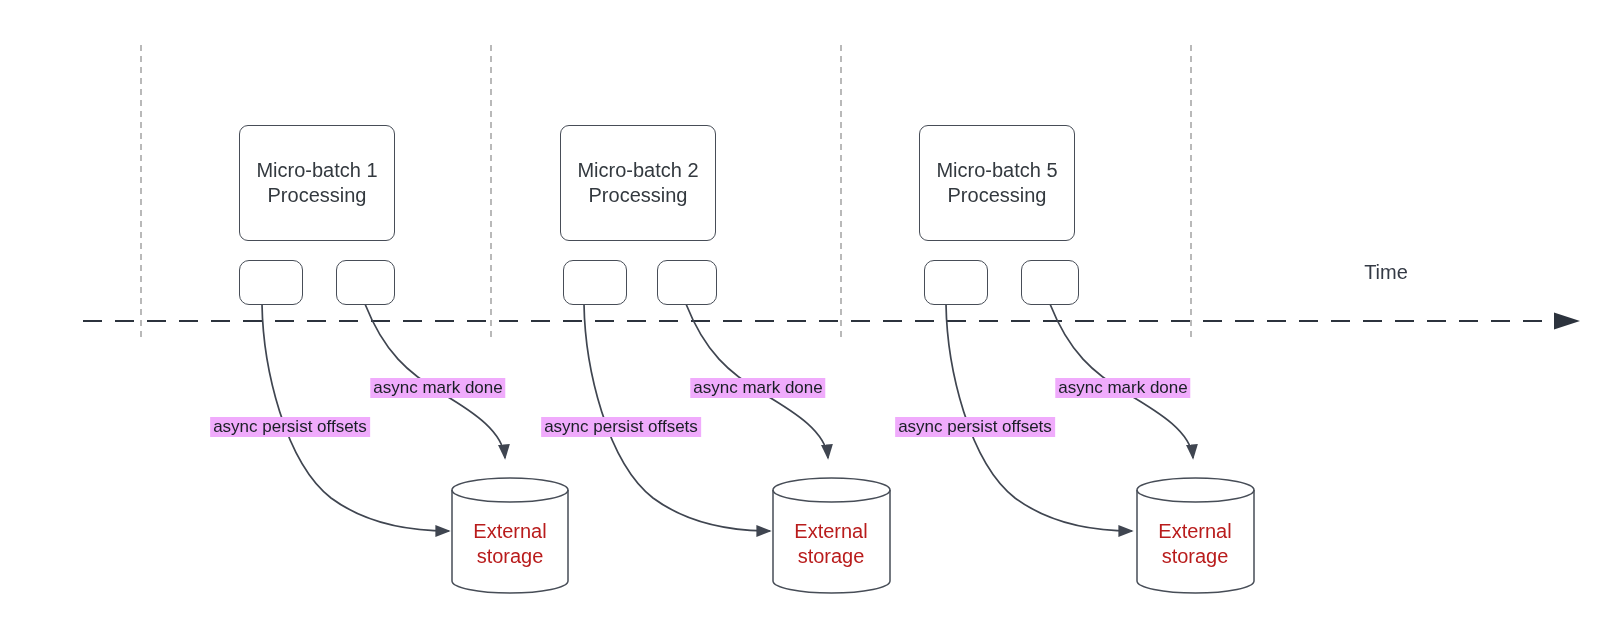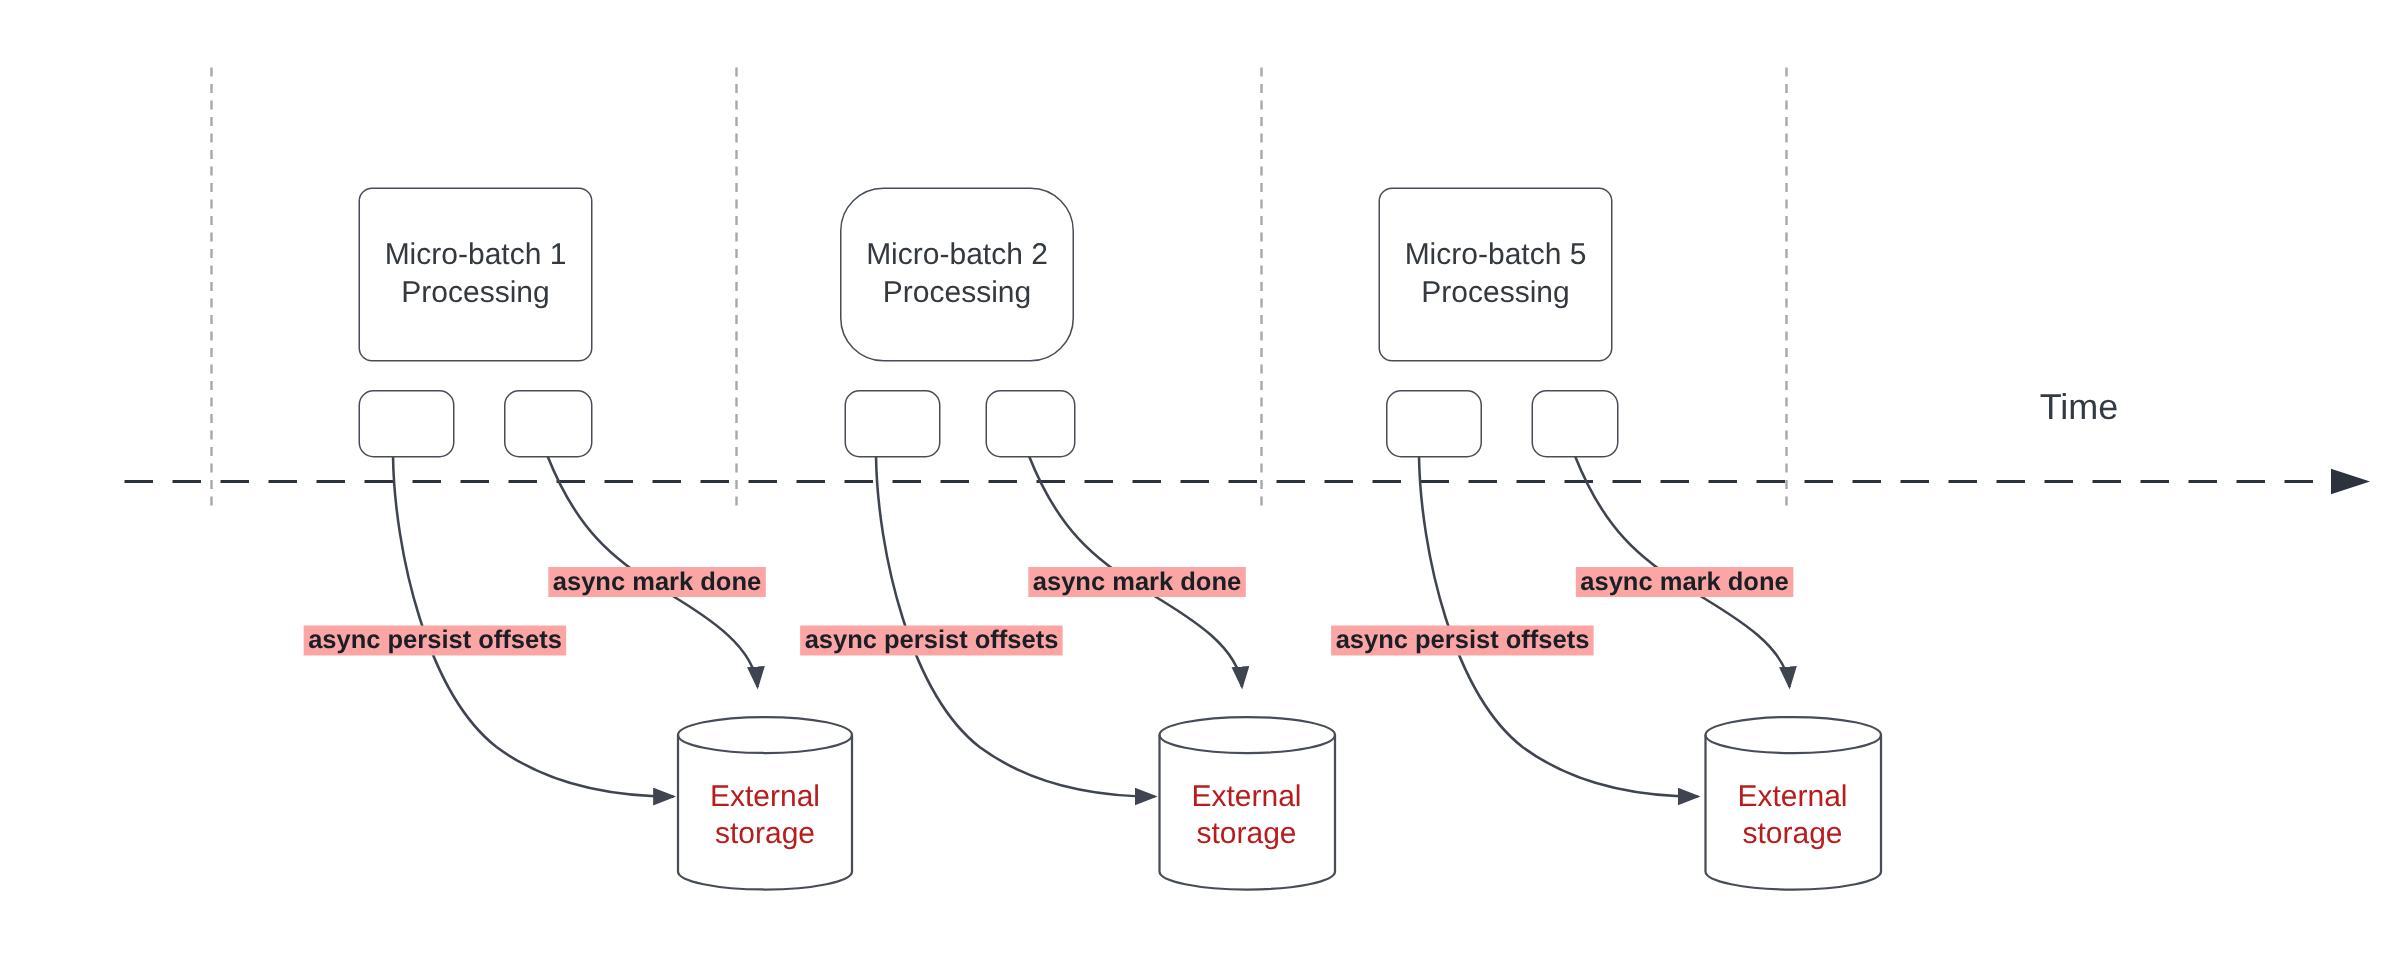--- a/index.html
+++ b/index.html
@@ -21,39 +21,39 @@
     align-items:center;justify-content:center;
     text-align:center;
     color:#33393f;
     font-size:20px;line-height:25px;
   }
   .main-box{width:156px;height:116px;top:125px;align-items:center;}
   .small-box{height:45px;top:260px;border-radius:10px;}
   .async-label{
     position:absolute;
     transform:translate(-50%,-50%);
-    background:#fca5a5;
+    background:#f0abfc;
     padding:0 3px;
-    font-size:17px;font-weight:bold;
+    font-size:17px;font-weight:normal;
     color:#1a1f26;
     white-space:nowrap;
   }
   .storage-label{
     position:absolute;
     width:120px;
     transform:translate(-50%,-50%);
     text-align:center;
     color:#b91c1c;
     font-size:20px;line-height:25px;
   }
   .time-label{
     position:absolute;
     transform:translate(-50%,-50%);
     color:#343a45;
-    font-size:24px;
+    font-size:20px;
   }
 </style>
 </head>
 <body>
 
 <div class="canvas">
 
   <svg class="layer" width="1600" height="642" viewBox="0 0 1600 642">
     <defs>
       <marker id="arrow" markerWidth="10" markerHeight="8" refX="8" refY="3.5" orient="auto">
@@ -94,21 +94,21 @@
   </div>
   <div class="node-box small-box" style="left:239px;width:64px;"></div>
   <div class="node-box small-box" style="left:336px;width:59px;"></div>
   <div class="async-label" style="left:290px;top:427px;">async persist offsets</div>
   <div class="async-label" style="left:438px;top:388px;">async mark done</div>
   <div class="storage-label" style="left:510px;top:544px;">
     <span>External</span><br>
     <span>storage</span>
   </div>
 
-  <div class="node-box main-box" style="left:560px;border-radius:29px;">
+  <div class="node-box main-box" style="left:560px;">
     <span>Micro-batch 2</span>
     <span>Processing</span>
   </div>
   <div class="node-box small-box" style="left:563px;width:64px;"></div>
   <div class="node-box small-box" style="left:657px;width:60px;"></div>
   <div class="async-label" style="left:621px;top:427px;">async persist offsets</div>
   <div class="async-label" style="left:758px;top:388px;">async mark done</div>
   <div class="storage-label" style="left:831px;top:544px;">
     <span>External</span><br>
     <span>storage</span>

